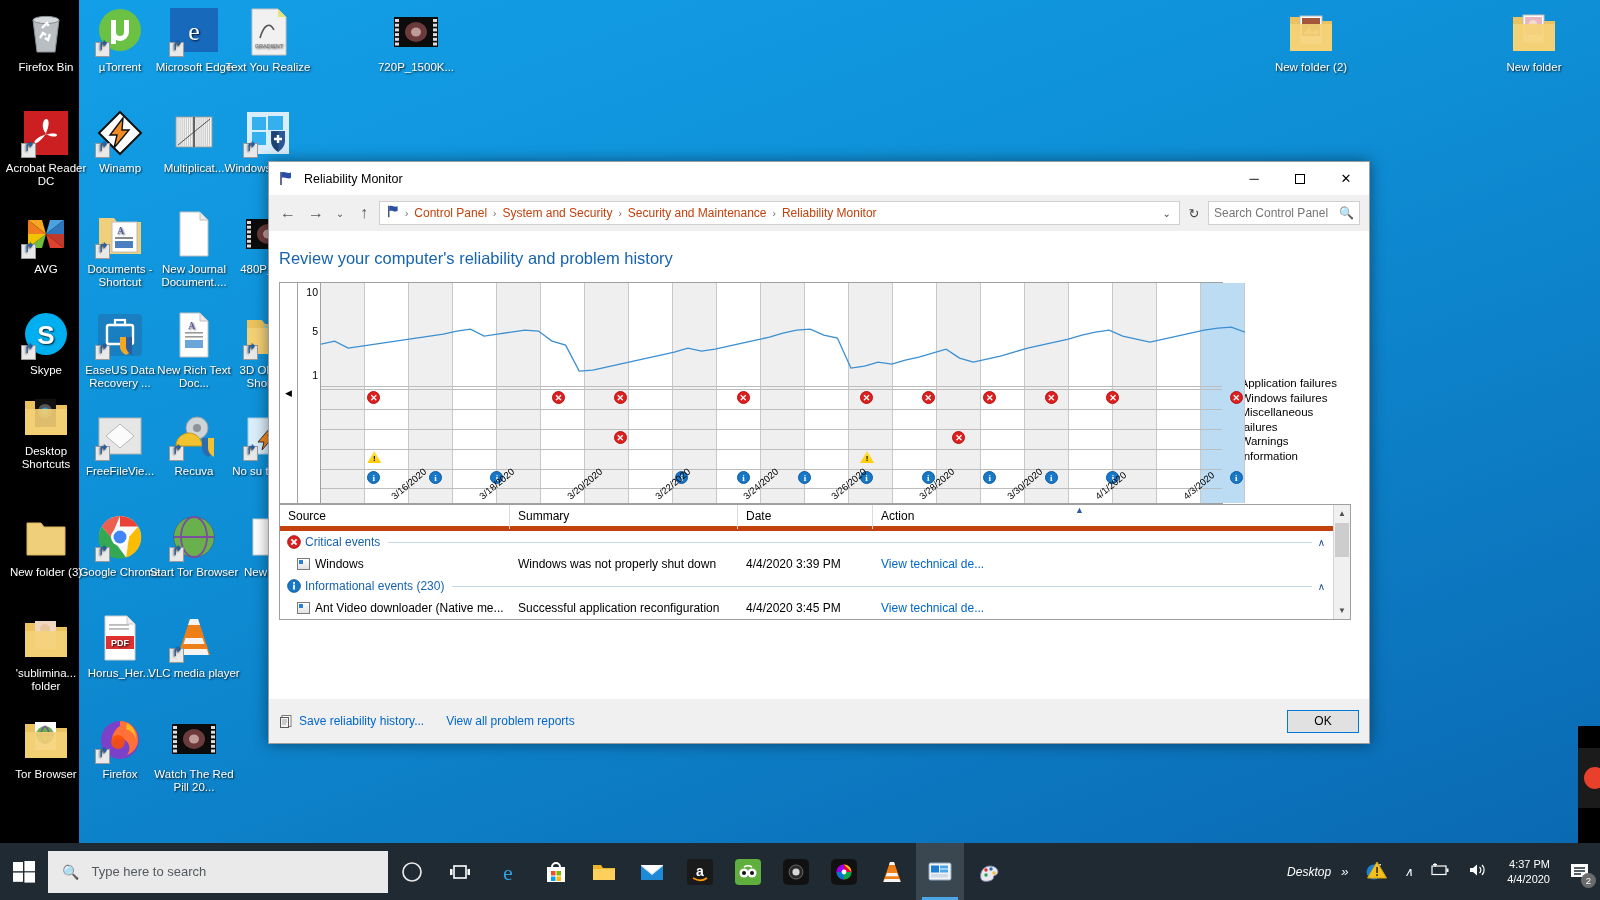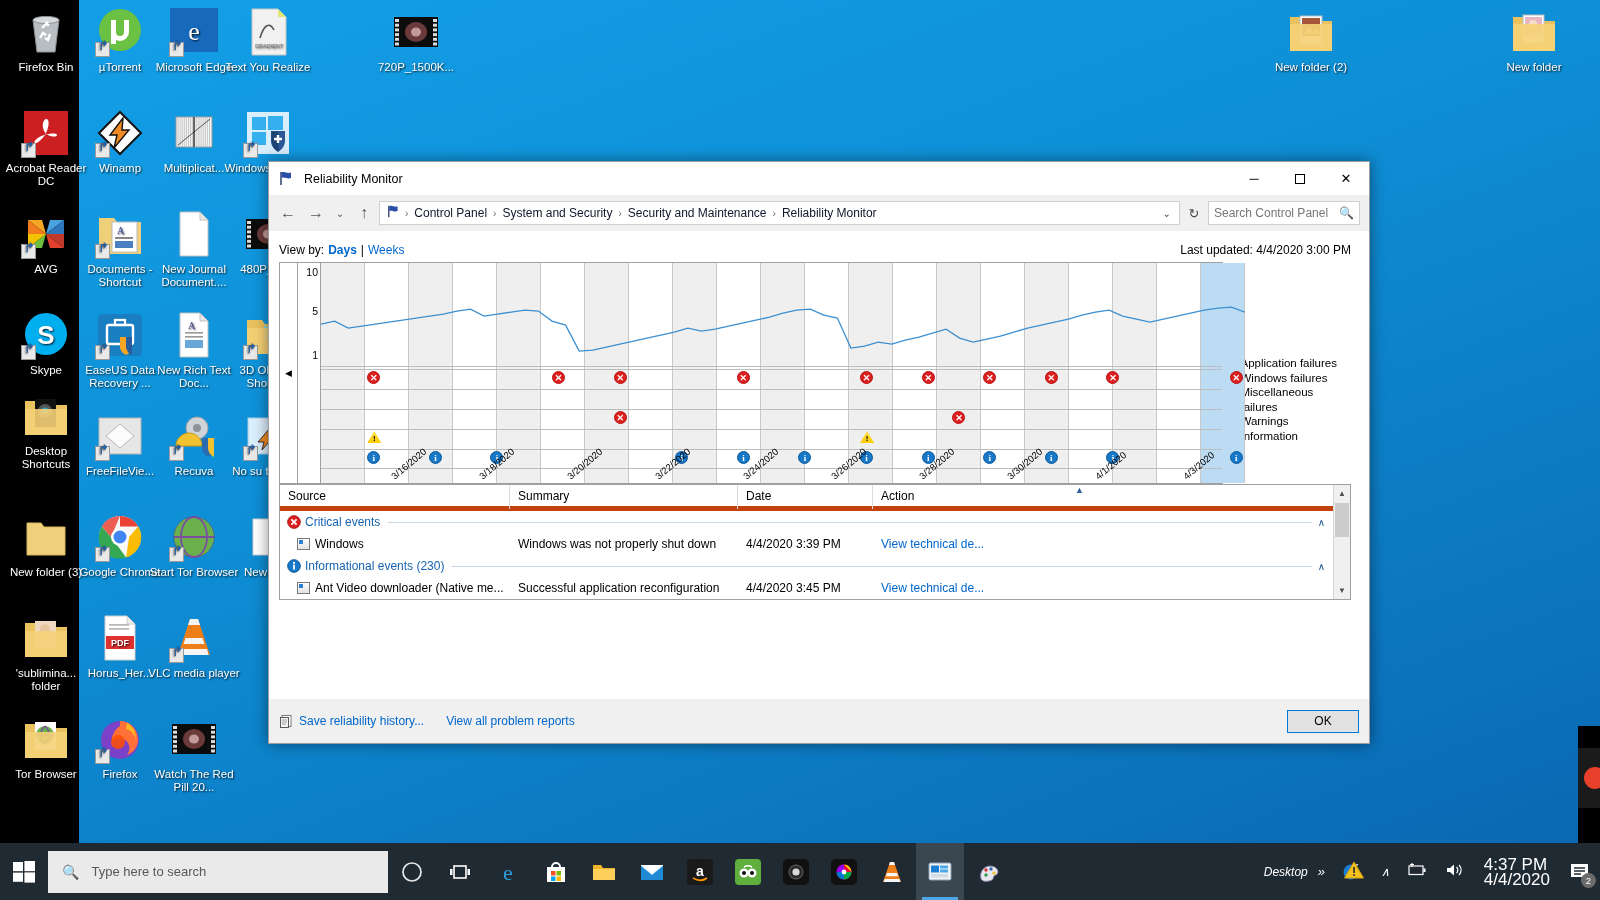--- a/index.html
+++ b/index.html
@@ -53,21 +53,21 @@
   #winbtns div { width:46px; height:33px; display:flex; align-items:center; justify-content:center;
                  font-size:13px; color:#000; }
   
   #addrbar { height:36px; display:flex; align-items:center; padding:0 9px 0 6px; gap:2px;
              background:#f0f0f0; flex:0 0 auto; }
   .navbtn { width:26px; height:26px; display:flex; align-items:center; justify-content:center;
             color:#5a5a5a; font-size:16px; }
   .navbtn.sm { width:18px; font-size:10px; }
   #crumbbox { flex:1; height:24px; background:#fff; border:1px solid #cfcfcf;
               display:flex; align-items:center; padding:0 4px; font-size:12px; }
-  .crumb { padding:0 5px; color:#0f172a; white-space:nowrap; }
+  .crumb { padding:0 5px; color:#c2410c; white-space:nowrap; }
   .crumb-sep { color:#6d6d6d; font-size:10px; padding:0 1px; }
   #crumb-caret { margin-left:auto; color:#444; font-size:10px; padding-right:4px; }
   #refreshbtn { width:24px; height:24px; display:flex; align-items:center; justify-content:center;
                 color:#4a4a4a; font-size:13px; }
   #searchbox { width:152px; height:24px; background:#fff; border:1px solid #cfcfcf;
                display:flex; align-items:center; padding:0 5px; font-size:12px; color:#767676; }
   #searchbox .sicon { margin-left:auto; color:#3d6fa8; font-size:12px; }
 
   
   #content { background:#fff; flex:1; padding:12px 18px 0 10px; overflow:hidden; position:relative; }
@@ -154,21 +154,21 @@
   #tsearch .mag { margin-right:12px; font-size:14px; color:#3c3c3c; }
   .tbicon { width:48px; height:57px; display:flex; align-items:center; justify-content:center;
             position:relative; }
   .tbicon.active { background:#3a4750; }
   .tbicon.active:after { content:""; position:absolute; left:6px; right:6px; bottom:0; height:3px;
             background:#4aa8e8; }
   .tbicon .art { width:26px; height:26px; position:relative; }
   #tray { margin-left:auto; display:flex; align-items:center; height:57px; color:#fff;
           font-size:12px; }
   #tray .t { padding:0 8px;font-style:italic; }
-  #clock { text-align:left; line-height:15px; padding:0 10px; font-size:17px; }
+  #clock { text-align:right; line-height:15px; padding:0 10px; font-size:11px; }
   #notif { width:40px; height:57px; display:flex; align-items:center; justify-content:center;
            position:relative; }
   #notif .badge { position:absolute; right:4px; bottom:12px; width:15px; height:15px;
            border-radius:50%; background:#6b6b6b; color:#fff; font-size:9.5px;
            display:flex; align-items:center; justify-content:center; }
   .mini-red { position:absolute; right:0; top:748px; width:22px; height:60px; }
 </style>
 </head>
 <body>
 
@@ -565,28 +565,22 @@
       <span id="crumb-caret">⌄</span>
     </div>
     <div id="refreshbtn">↻</div>
     <div id="searchbox">
       <span>Search Control Panel</span>
       <span class="sicon">🔍</span>
     </div>
   </div>
 
   <div id="content">
-
-    <div id="viewby-row">
-      <span class="lbl">View by:</span>
-      <span class="lnk bold">Days</span>
-      <span style="padding:0 4px;">|</span>
-      <span class="lnk">Weeks</span>
-      <span id="lastupd">Last updated: 4/4/2020 3:00 PM</span>
-    </div>
+    <h1 id="page-title">Review your computer's reliability and problem history</h1>
+
 
     <div id="chartwrap">
       <div id="chartbox">
         <div id="arrow-left">◀</div>
         <div id="yaxis">
             <span style="top: 3px;">10</span>
             <span style="top: 42px;">5</span>
             <span style="top: 86px;">1</span>
           </div>
         <div id="gridcols">

